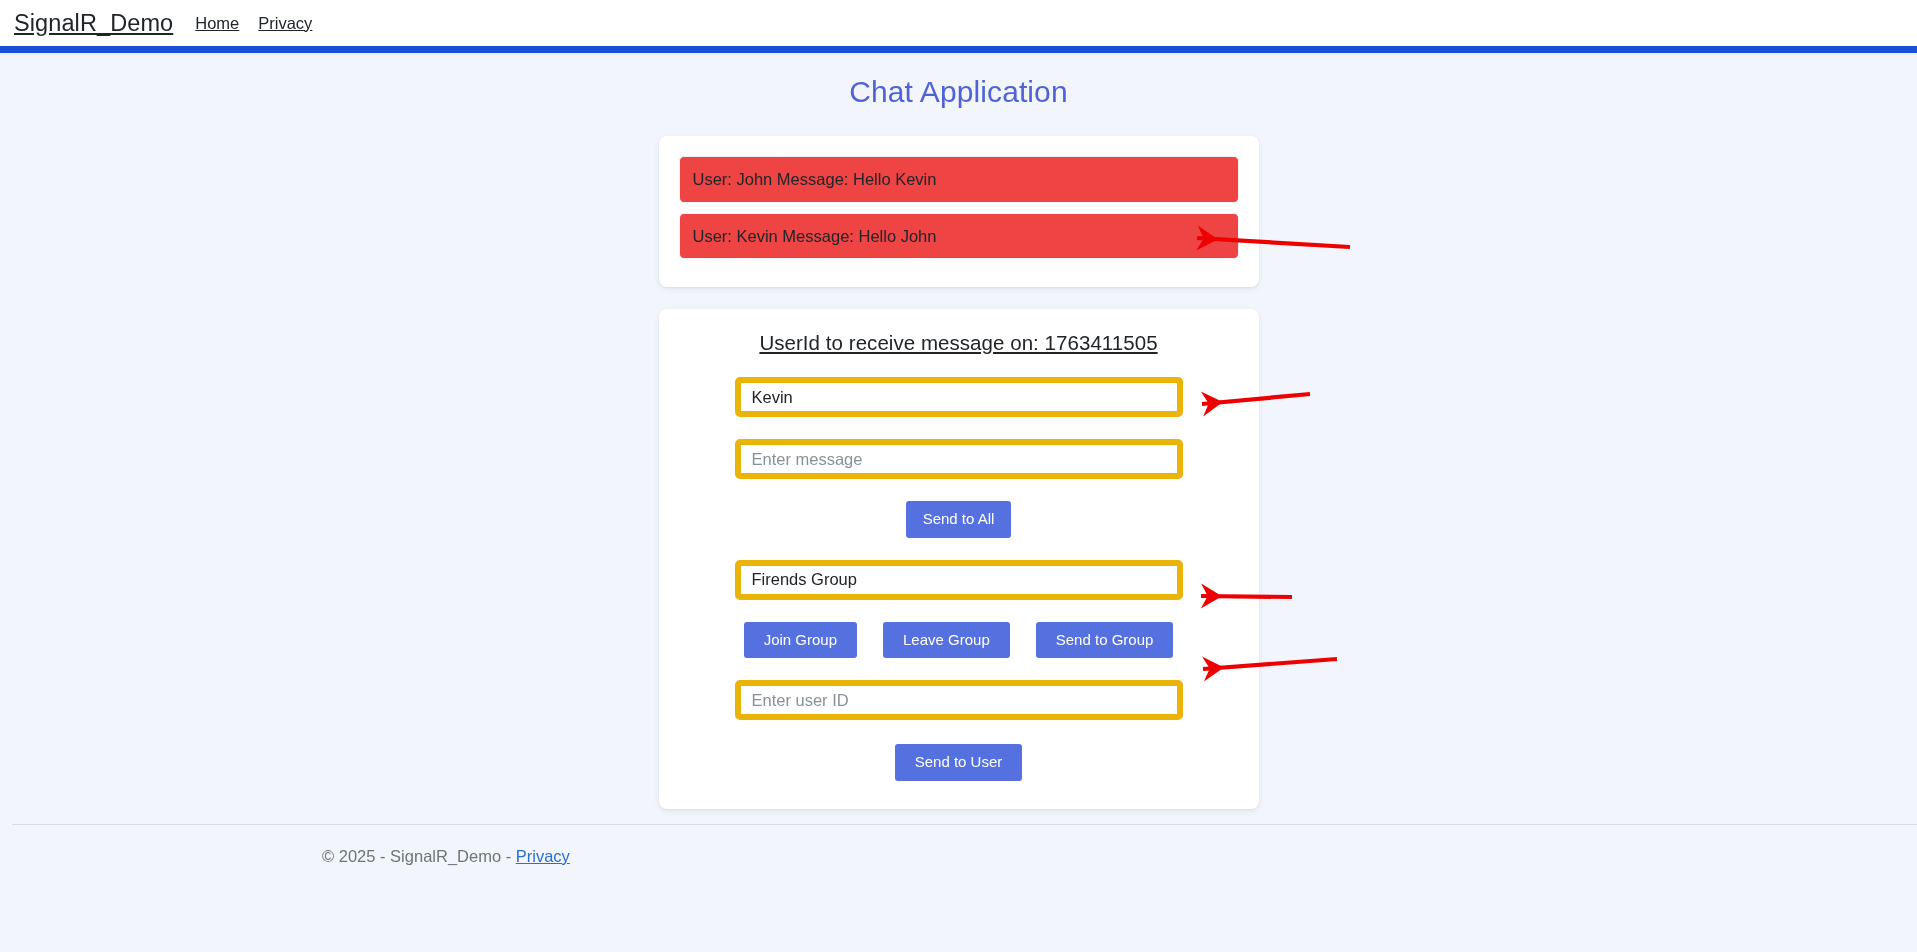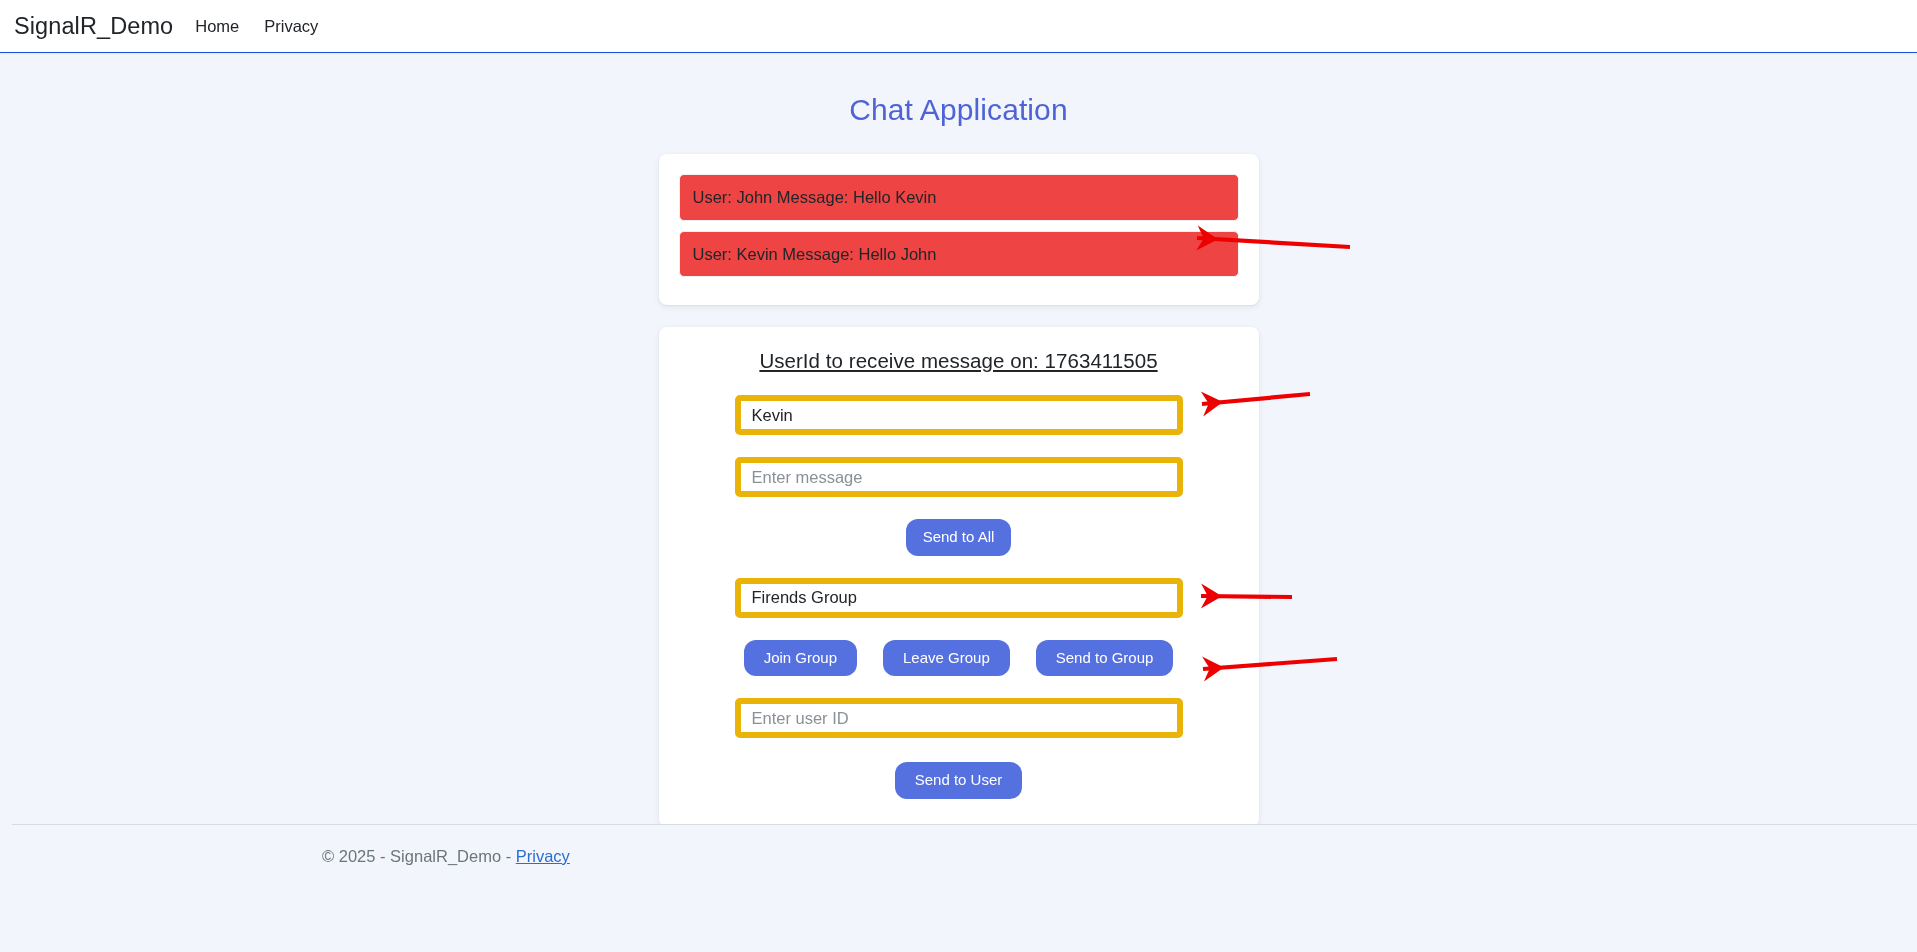--- a/index.html
+++ b/index.html
@@ -18,57 +18,58 @@
     position: relative;
   }
 
   
   .navbar {
     height: 53px;
     background: #ffffff;
     display: flex;
     align-items: center;
     padding: 0 0 0 14px;
-    border-bottom: 1px solid #1d4ed8;
+    border-bottom: 7px solid #1d4ed8;
     box-shadow: 0 1px 2px rgba(0,0,0,0.045);
     position: relative;
     z-index: 5;
+    text-decoration: underline;
   }
   .brand {
     font-size: 23.5px;
     color: #212529;
     letter-spacing: 0.1px;
     margin-right: 22px;
     text-decoration: none;
     white-space: nowrap;
   }
   .nav-links {
     display: flex;
     align-items: center;
-    gap: 25px;
+    gap: 19px;
   }
   .nav-link {
     font-size: 16.5px;
     color: #212529;
     text-decoration: none;
     white-space: nowrap;
   }
 
   
   .page {
     position: relative;
     height: 835px;
   }
   .page-title {
     text-align: center;
     color: #4f63d6;
     font-size: 30px;
     font-weight: normal;
     margin: 0;
-    padding-top: 40px;
+    padding-top: 22px;
     letter-spacing: 0.1px;
   }
 
   .card {
     width: 600px;
     margin: 0 auto;
     background: #ffffff;
     border-radius: 8px;
     box-shadow: 0 2px 6px rgba(20,30,60,0.07), 0 1px 2px rgba(20,30,60,0.05);
   }
@@ -124,21 +125,21 @@
     outline: none;
   }
   .field::placeholder { color: #8a9099; }
 
   .btn {
     font-family: "Liberation Sans", sans-serif;
     font-size: 15px;
     color: #ffffff;
     background: #5570df;
     border: none;
-    border-radius: 12px;
+    border-radius: 3px;
     padding: 10px 17px;
     cursor: pointer;
     line-height: 1.1;
     white-space: nowrap;
   }
   .btn-row {
     display: flex;
     justify-content: center;
     margin-bottom: 22px;
   }

